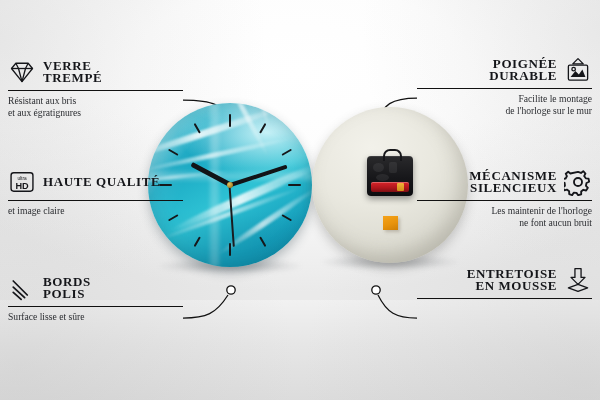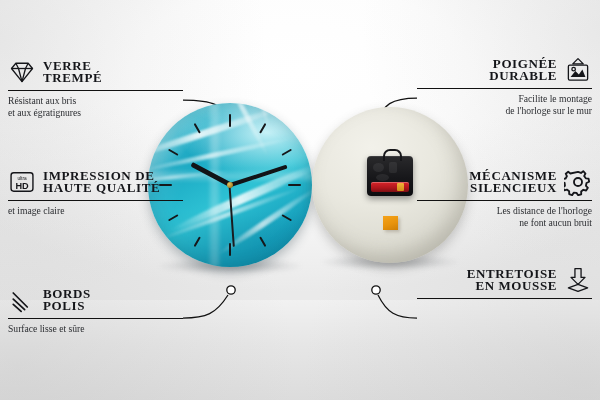--- a/index.html
+++ b/index.html
@@ -46,21 +46,21 @@
   }
   .feat .rule{height:1.25px;background:#111;margin:4px 0 4px 0;width:100%;}
   .feat .desc{
     font-family:"Liberation Serif",serif;
     font-size:9.6px;line-height:11.4px;color:#2b2d31;
   }
 
   
   #f-verre     {top:58px;}
   #f-impression{top:168px;}
-  #f-bords     {top:286px;}
+  #f-bords     {top:274px;}
   #f-poignee   {top:56px;}
   #f-mecanisme {top:168px;}
   #f-entretoise{top:266px;}
 
   
   .clock-wrap{position:absolute;}
   #front{left:148px;top:103px;width:164px;height:164px;}
   #back {left:312px;top:107px;width:156px;height:156px;}
 
   .shadow{
@@ -259,21 +259,20 @@
   </div>
 
   <div class="feat left" id="f-impression">
     <div class="head">
       <svg class="ico" viewBox="0 0 32 32">
         <rect x="3.5" y="5.5" width="25" height="21" rx="3" fill="none" stroke="#15161a" stroke-width="1.6"></rect>
         <text x="16" y="14" text-anchor="middle" font-family="Liberation Sans, sans-serif" font-size="5.4" fill="#15161a">ultra</text>
         <text x="16" y="23.5" text-anchor="middle" font-family="Liberation Sans, sans-serif" font-weight="bold" font-size="10.5" fill="#15161a">HD</text>
       </svg>
       <div>
-        <div class="title">IMPRESSION DE</div>
         <div class="title">HAUTE QUALITÉ</div>
       </div>
     </div>
     <div class="rule"></div>
     <div class="desc">
       <div>et image claire</div>
     </div>
   </div>
 
   <div class="feat left" id="f-bords">
@@ -327,21 +326,21 @@
           <circle cx="16" cy="16" r="4.6"></circle>
         </g>
       </svg>
       <div>
         <div class="title">MÉCANISME</div>
         <div class="title">SILENCIEUX</div>
       </div>
     </div>
     <div class="rule"></div>
     <div class="desc">
-      <div>Les distance de l'horloge</div>
+      <div>Les maintenir de l'horloge</div>
       <div>ne font aucun bruit</div>
     </div>
   </div>
 
   <div class="feat right" id="f-entretoise">
     <div class="head">
       <svg class="ico" viewBox="0 0 32 32">
         <g fill="none" stroke="#15161a" stroke-width="1.5" stroke-linejoin="round">
           <path d="M12.5 3 H19.5 V13 H24 L16 21 L8 13 H12.5 Z"></path>
           <path d="M16 21 L27 25 L16 29 L5 25 Z"></path>

